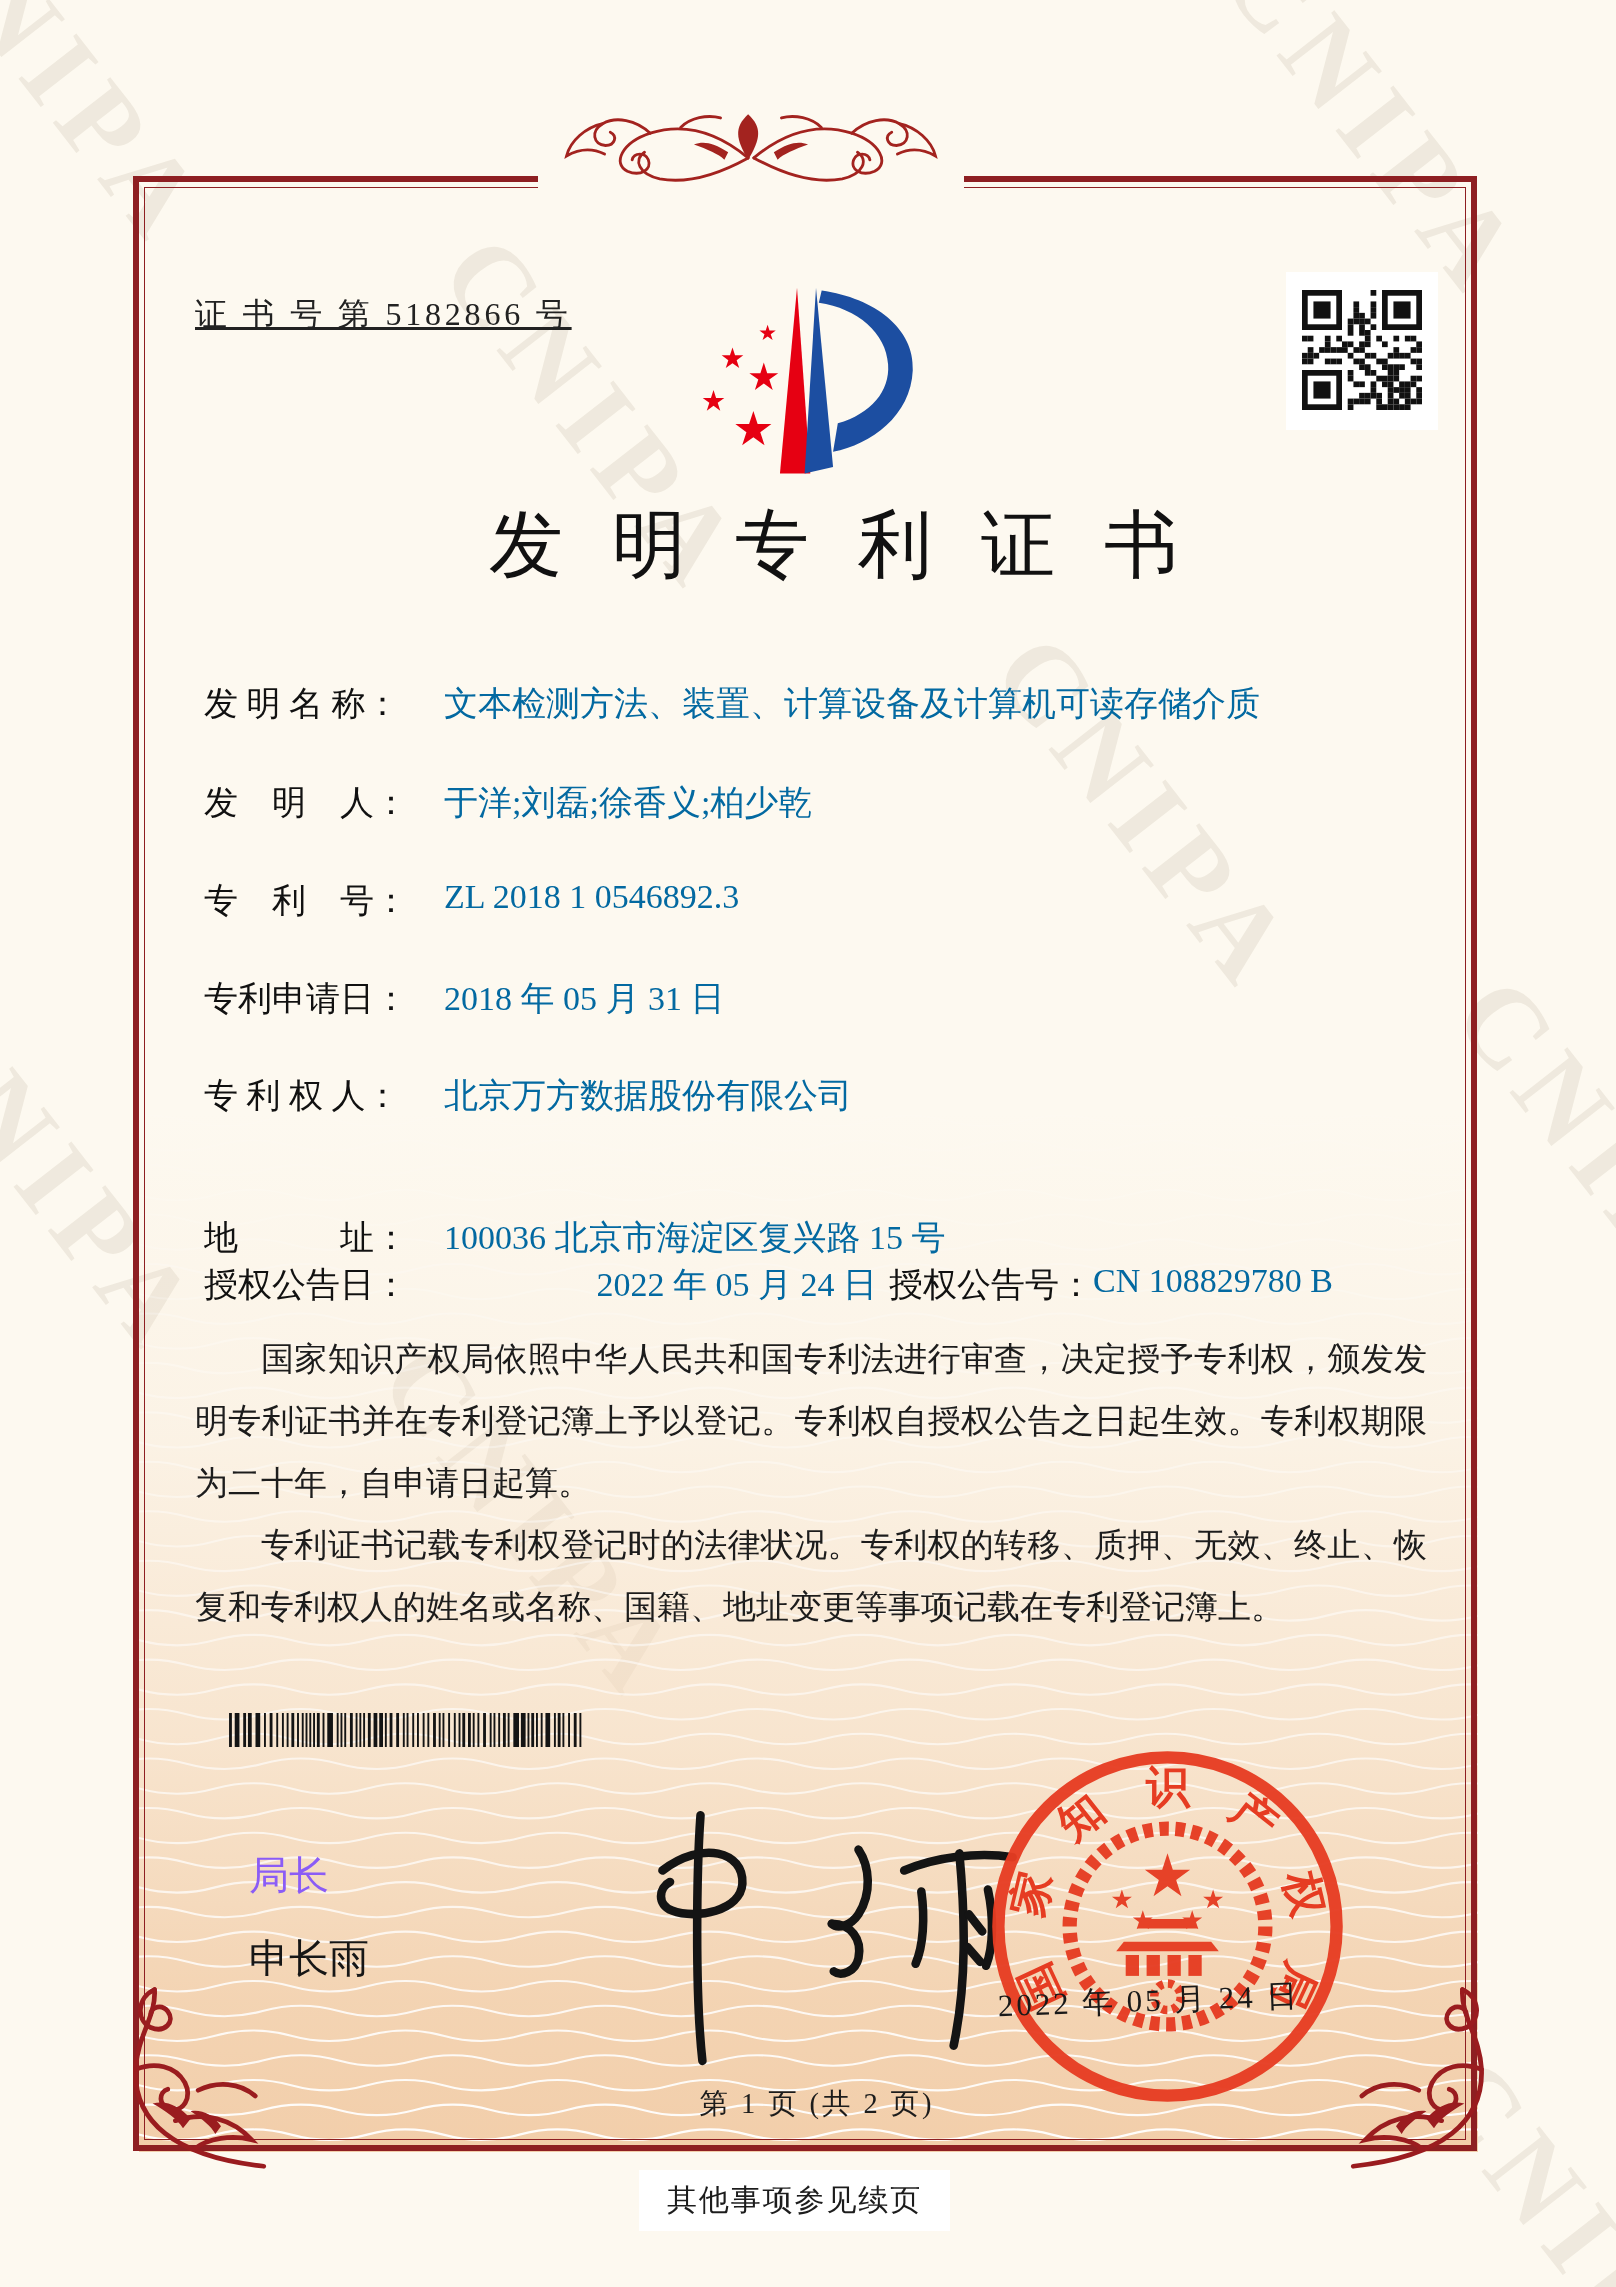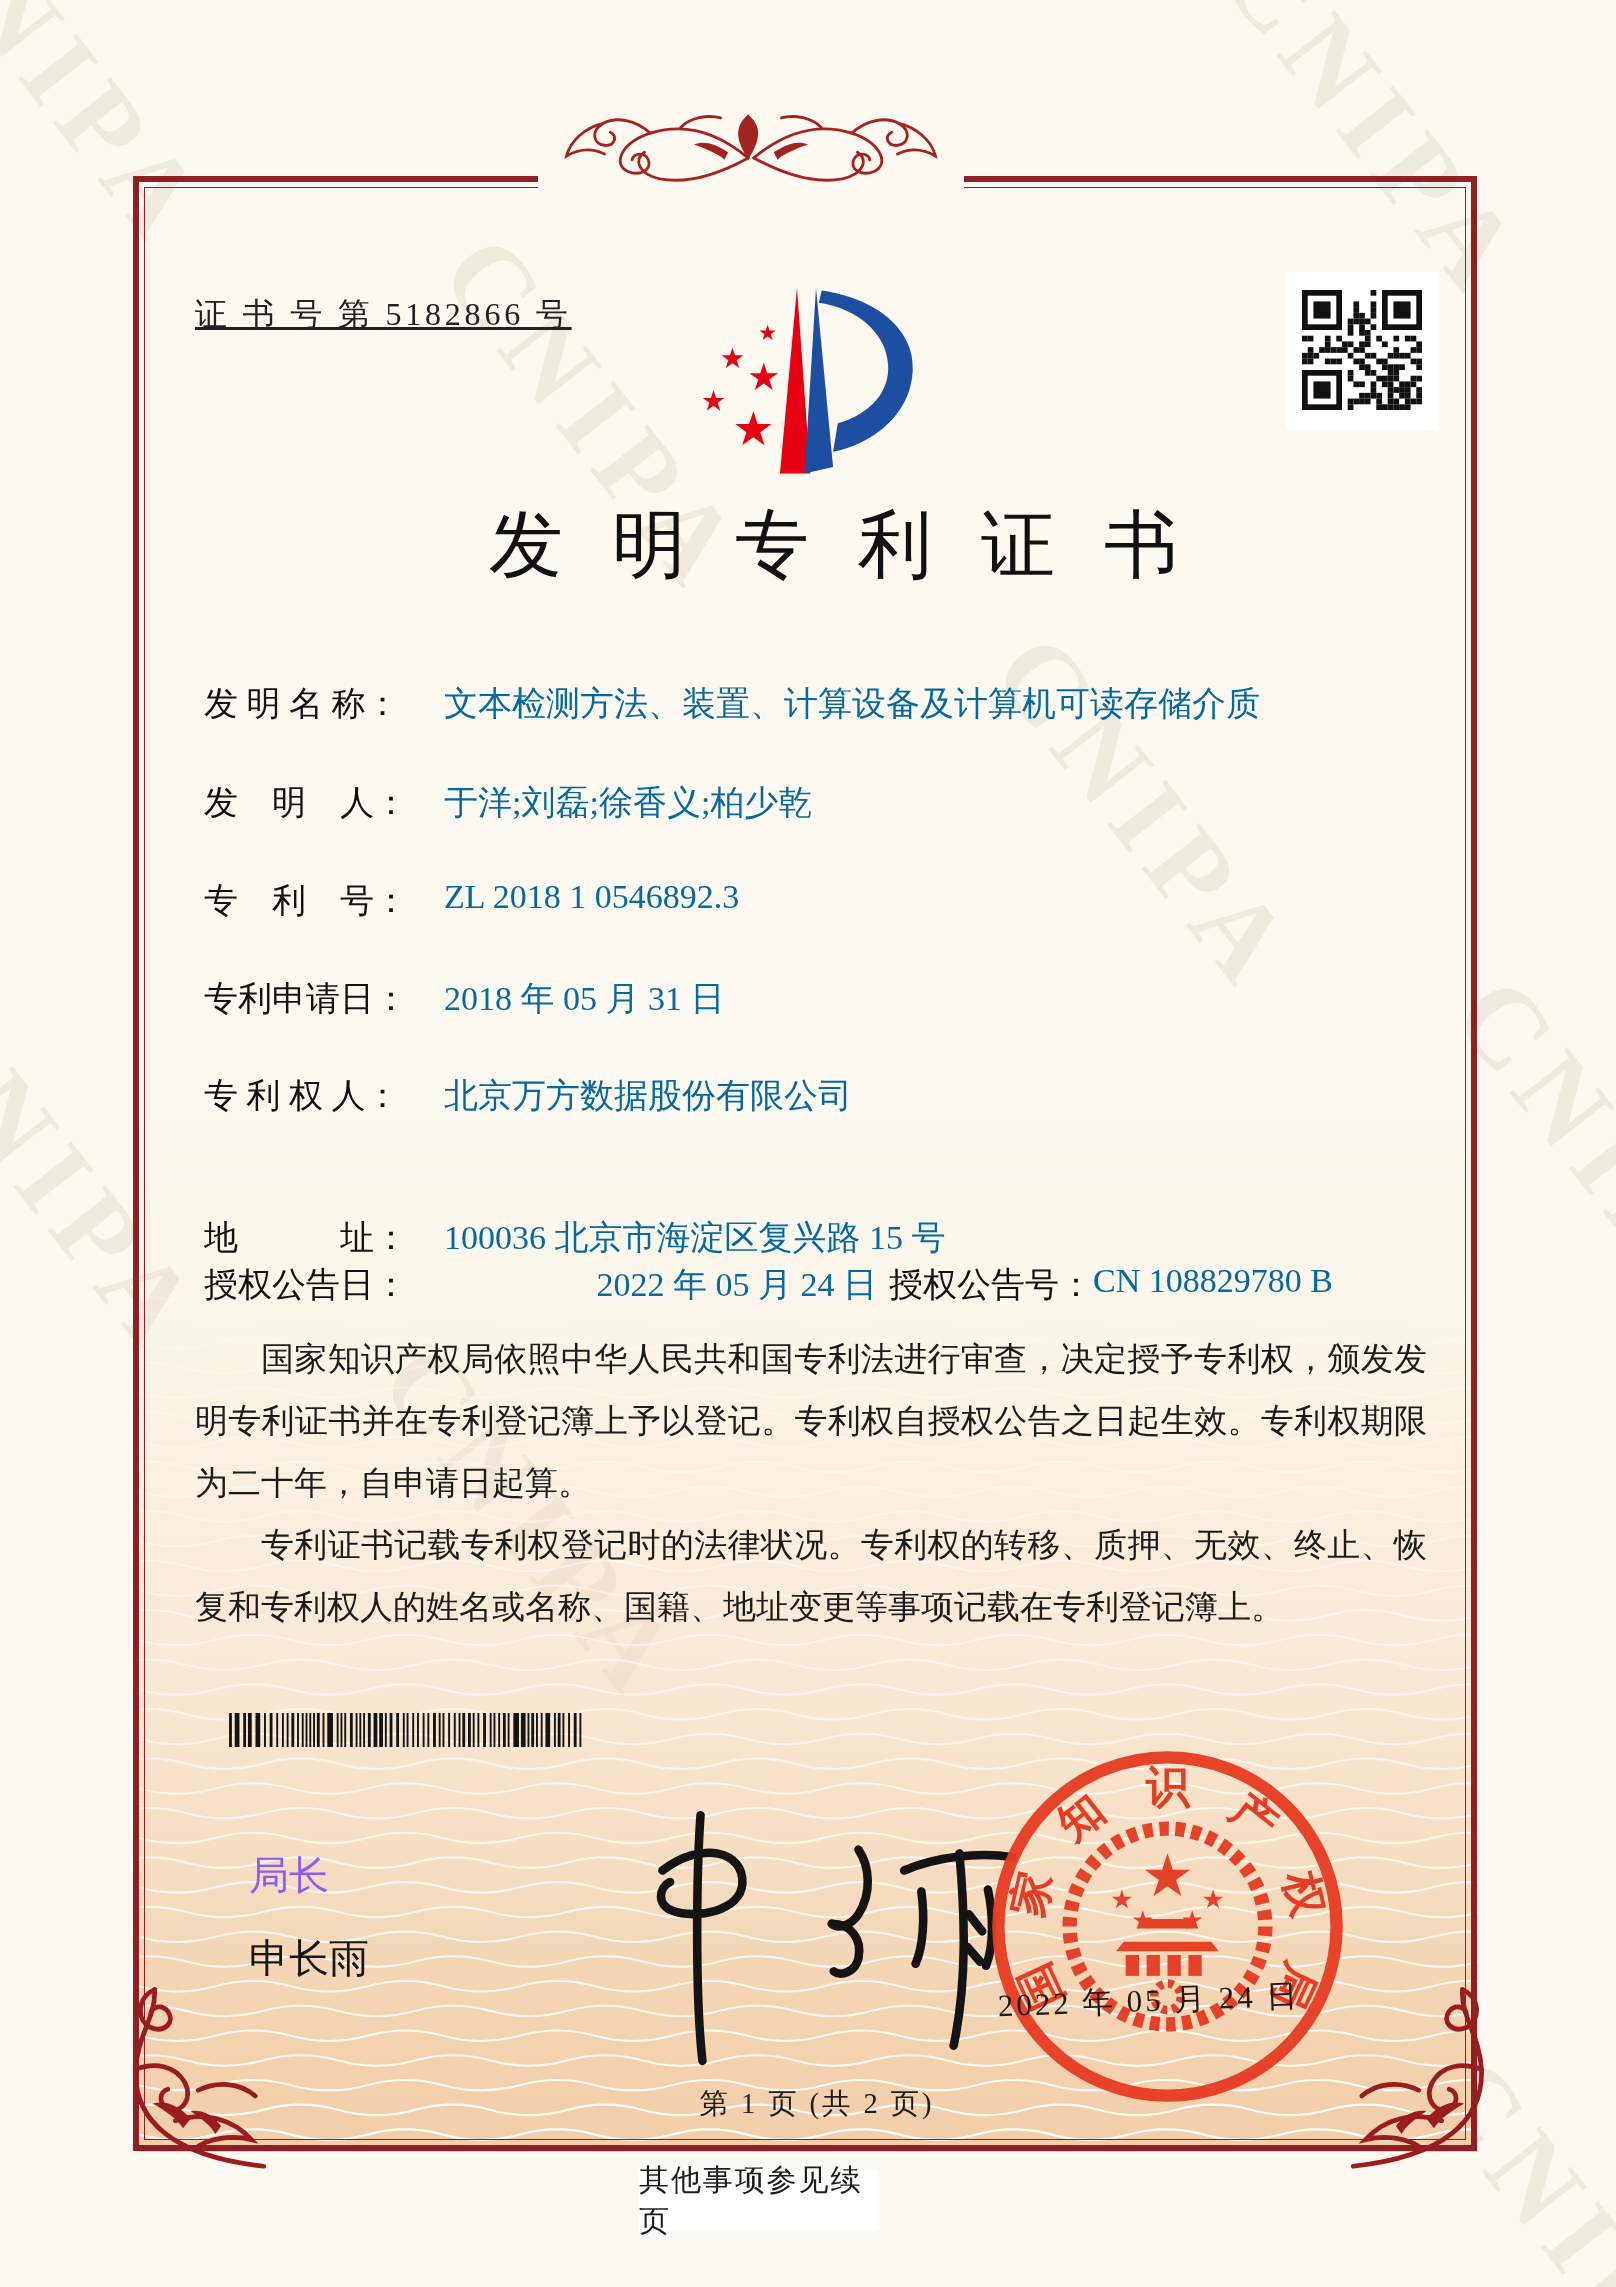--- a/index.html
+++ b/index.html
@@ -48,21 +48,21 @@
     font-size:74px;letter-spacing:49px;text-indent:49px;color:#111;font-weight:400;
   }
   .row{position:absolute;left:204px;width:1189px;display:flex;font-size:34px;z-index:5;}
   .row .lab{display:inline-block;width:240px;flex:0 0 240px;color:#111;}
   .row .val{color:#0369a1;text-align:right;}
   .row .val1{display:inline-block;width:433px;flex:0 0 433px;}
   #paras{left:195px;top:1328px;width:1232px;font-size:33px;line-height:62px;z-index:5;}
   #paras p{margin:0;text-indent:2em;text-align:justify;}
   #pagefoot{left:133px;top:2085px;width:1344px;text-align:center;font-size:28.5px;letter-spacing:2.9px;z-index:5;padding-left:12px;}
   #contbox{
-    left:639px;top:2170px;width:240px;height:61px;background:#ffffff;z-index:5;
+    left:639px;top:2170px;width:311px;height:61px;background:#ffffff;z-index:5;
     display:flex;align-items:center;justify-content:center;
     font-size:30px;letter-spacing:1.9px;color:#1c1c1c;
   }
   
   #officer-title{left:249px;top:1848px;font-size:40px;font-family:"Liberation Sans","DejaVu Sans",sans-serif;font-weight:400;z-index:5;color:#8b5cf6;}
   #officer-name{left:249px;top:1931px;font-size:40px;font-family:"Liberation Sans","DejaVu Sans",sans-serif;font-weight:500;z-index:5;color:#161616;}
   #signature{left:590px;top:1802px;z-index:6;}
   
   #seal{left:968px;top:1727px;width:399px;height:399px;z-index:6;}
   .sealchar{

